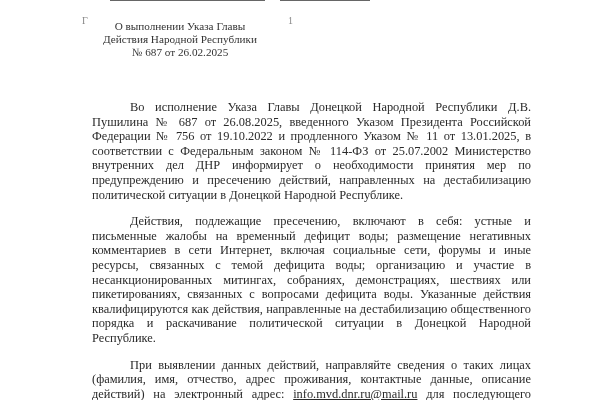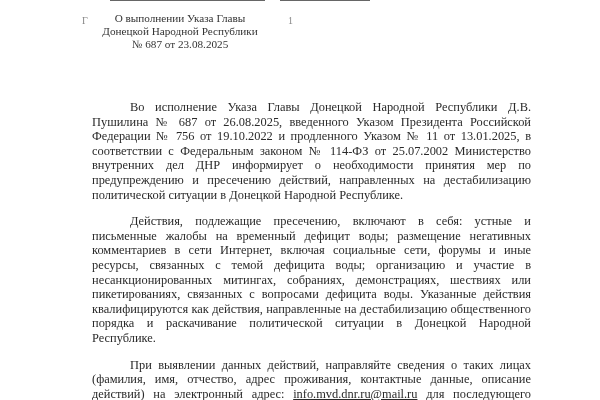--- a/index.html
+++ b/index.html
@@ -12,21 +12,21 @@
   }
   .page { position: absolute; left: 0; top: 0; width: 600px; height: 400px; }
   .form-line {
     position: absolute; top: -6px; left: 80px; width: 220px; height: 10px;
     font-size: 11px; color: #555;
   }
   .form-line .ul1 { position: absolute; left: 30px; top: 6px; width: 155px; border-bottom: 1px solid #666; }
   .form-line .ul2 { position: absolute; left: 200px; top: 6px; width: 90px; border-bottom: 1px solid #666; }
 
   .subject {
-    position: absolute; left: 100px; top: 12px; width: 160px;
+    position: absolute; left: 100px; top: 20px; width: 160px;
     text-align: center; font-size: 11.2px; line-height: 13px; color: #333;
   }
   .bracket-l { position: absolute; left: 82px; top: 15px; font-size: 10px; color: #888; }
   .bracket-r { position: absolute; left: 288px; top: 15px; font-size: 10px; color: #888; }
 
   .body-text {
     position: absolute; left: 80px; top: 88px; width: 463px;
     font-size: 12.4px; line-height: 14.6px; text-align: justify; color: #2a2a2a;
   }
   .body-text p { margin: 12px; text-indent: 38px; }
@@ -40,22 +40,22 @@
   <div class="form-line">
     <span class="ul1"></span>
     <span class="ul2"></span>
   </div>
 
   <span class="bracket-l">Г</span>
   <span class="bracket-r">1</span>
 
   <div class="subject">
     <div>О выполнении Указа Главы</div>
-    <div>Донецкой Народной Республики</div>
-    <div>№ 687 от 23.08.2025</div>
+    <div>Действия Народной Республики</div>
+    <div>№ 687 от 26.02.2025</div>
   </div>
 
   <div class="body-text">
     <p>Во исполнение Указа Главы Донецкой Народной Республики Д.В. Пушилина № 687 от 26.08.2025, введенного Указом Президента Российской Федерации № 756 от 19.10.2022 и продленного Указом № 11 от 13.01.2025, в соответствии с Федеральным законом № 114-ФЗ от 25.07.2002 Министерство внутренних дел ДНР информирует о необходимости принятия мер по предупреждению и пресечению действий, направленных на дестабилизацию политической ситуации в Донецкой Народной Республике.</p>
     <p>Действия, подлежащие пресечению, включают в себя: устные и письменные жалобы на временный дефицит воды; размещение негативных комментариев в сети Интернет, включая социальные сети, форумы и иные ресурсы, связанных с темой дефицита воды; организацию и участие в несанкционированных митингах, собраниях, демонстрациях, шествиях или пикетированиях, связанных с вопросами дефицита воды. Указанные действия квалифицируются как действия, направленные на дестабилизацию общественного порядка и раскачивание политической ситуации в Донецкой Народной Республике.</p>
     <p><span>При выявлении данных действий, направляйте сведения о таких лицах (фамилия, имя, отчество, адрес проживания, контактные данные, описание действий) на электронный адрес: </span><span class="email">info.mvd.dnr.ru@mail.ru</span><span> для последующего рассмотрения, расследования и привлечения к уголовной ответственности в рамках действующего законодательства. Прошу также обеспечить доведение настоящей информации до</span></p>
   </div>
 
 </div>
 

